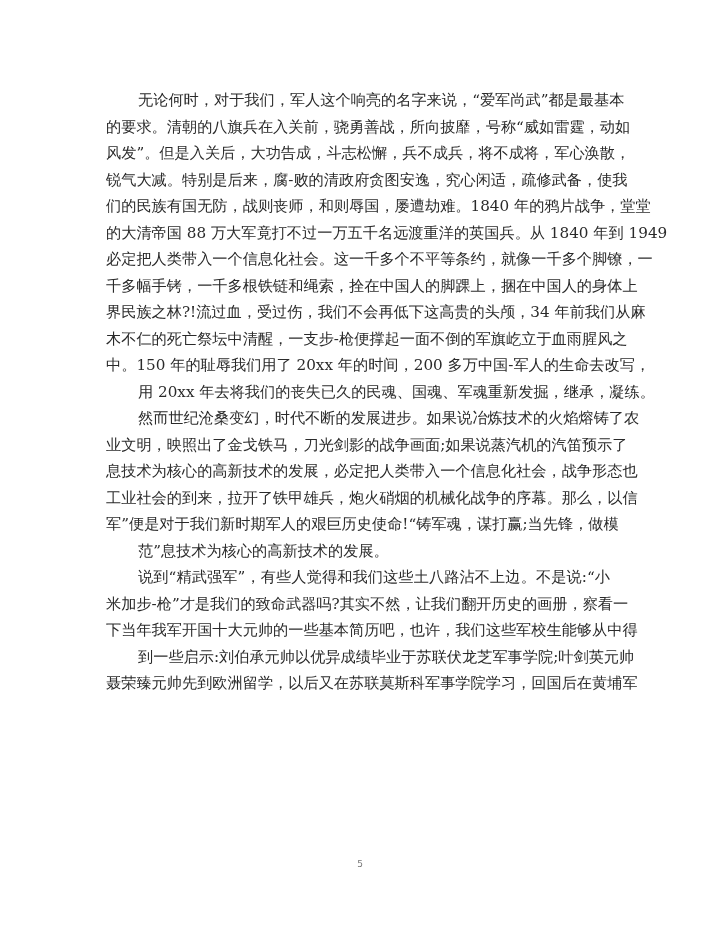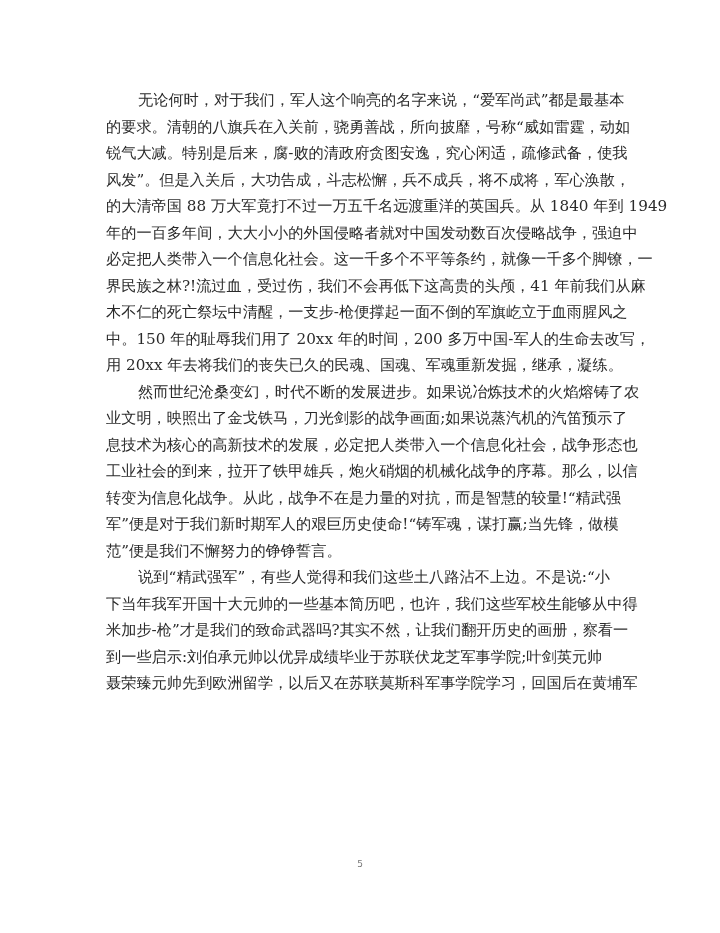--- a/index.html
+++ b/index.html
@@ -37,20 +37,21 @@
       white-space: nowrap;
       overflow: visible;
       text-align: justify;
       text-align-last: justify;
     }
     .line.indent {
       padding-left: 32px;
     }
     .line.last {
       text-align-last: left;
+      margin-left: 32px;
     }
     .page-number {
       position: absolute;
       left: 0;
       width: 720px;
       top: 859px;
       text-align: center;
       font-family: "DejaVu Sans", "Liberation Sans", sans-serif;
       font-size: 9px;
       color: #777777;
@@ -58,45 +59,45 @@
   </style>
 </head>
 <body>
 
 <div class="page">
   <div class="content">
 
     <div>
       <span class="line indent">无论何时，对于我们，军人这个响亮的名字来说，“爱军尚武”都是最基本</span>
       <span class="line">的要求。清朝的八旗兵在入关前，骁勇善战，所向披靡，号称“威如雷霆，动如</span>
+      <span class="line">风发”。但是入关后，大功告成，斗志松懈，兵不成兵，将不成将，军心涣散，</span>
       <span class="line">锐气大减。特别是后来，腐-败的清政府贪图安逸，究心闲适，疏修武备，使我</span>
-      <span class="line">风发”。但是入关后，大功告成，斗志松懈，兵不成兵，将不成将，军心涣散，</span>
+      <span class="line">们的民族有国无防，战则丧师，和则辱国，屡遭劫难。1840 年的鸦片战争，堂堂</span>
       <span class="line">的大清帝国 88 万大军竟打不过一万五千名远渡重洋的英国兵。从 1840 年到 1949</span>
-      <span class="line">年的一百多年间，大大小小的外国侵略者就对中国发动数百次侵略战争，强迫中</span>
       <span class="line">必定把人类带入一个信息化社会。这一千多个不平等条约，就像一千多个脚镣，一</span>
-      <span class="line">界民族之林?!流过血，受过伤，我们不会再低下这高贵的头颅，41 年前我们从麻</span>
+      <span class="line">千多幅手铐，一千多根铁链和绳索，拴在中国人的脚踝上，捆在中国人的身体上</span>
+      <span class="line">界民族之林?!流过血，受过伤，我们不会再低下这高贵的头颅，34 年前我们从麻</span>
       <span class="line">木不仁的死亡祭坛中清醒，一支步-枪便撑起一面不倒的军旗屹立于血雨腥风之</span>
       <span class="line">中。150 年的耻辱我们用了 20xx 年的时间，200 多万中国-军人的生命去改写，</span>
       <span class="line last">用 20xx 年去将我们的丧失已久的民魂、国魂、军魂重新发掘，继承，凝练。</span>
     </div>
 
     <div>
       <span class="line indent">然而世纪沧桑变幻，时代不断的发展进步。如果说冶炼技术的火焰熔铸了农</span>
       <span class="line">业文明，映照出了金戈铁马，刀光剑影的战争画面;如果说蒸汽机的汽笛预示了</span>
       <span class="line">息技术为核心的高新技术的发展，必定把人类带入一个信息化社会，战争形态也</span>
       <span class="line">工业社会的到来，拉开了铁甲雄兵，炮火硝烟的机械化战争的序幕。那么，以信</span>
-      <span class="line">转变为信息化战争。从此，战争不在是力量的对抗，而是智慧的较量!“精武强</span>
       <span class="line">军”便是对于我们新时期军人的艰巨历史使命!“铸军魂，谋打赢;当先锋，做模</span>
-      <span class="line last">范”便是我们不懈努力的铮铮誓言。</span>
+      <span class="line last">范”息技术为核心的高新技术的发展。</span>
     </div>
 
     <div>
       <span class="line indent">说到“精武强军”，有些人觉得和我们这些土八路沾不上边。不是说:“小</span>
+      <span class="line">米加步-枪”才是我们的致命武器吗?其实不然，让我们翻开历史的画册，察看一</span>
       <span class="line">下当年我军开国十大元帅的一些基本简历吧，也许，我们这些军校生能够从中得</span>
-      <span class="line">米加步-枪”才是我们的致命武器吗?其实不然，让我们翻开历史的画册，察看一</span>
       <span class="line last">到一些启示:刘伯承元帅以优异成绩毕业于苏联伏龙芝军事学院;叶剑英元帅</span>
       <span class="line">聂荣臻元帅先到欧洲留学，以后又在苏联莫斯科军事学院学习，回国后在黄埔军</span>
     </div>
 
   </div>
 
   <div class="page-number">5</div>
 </div>
 
 </body></html>

